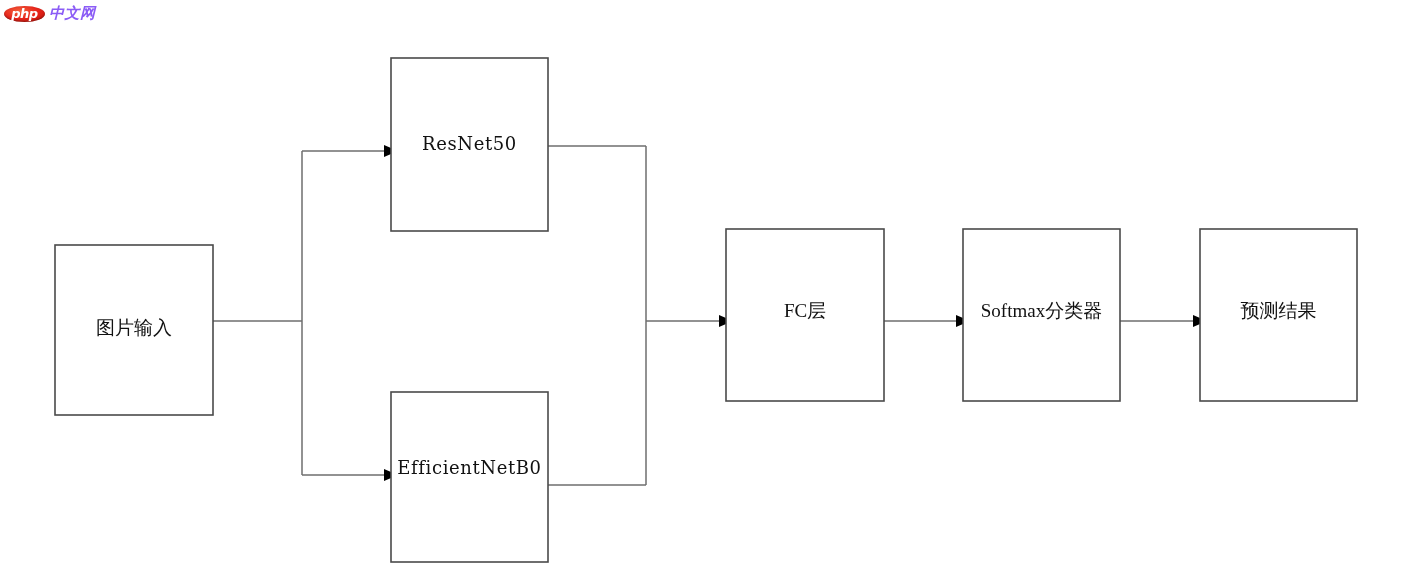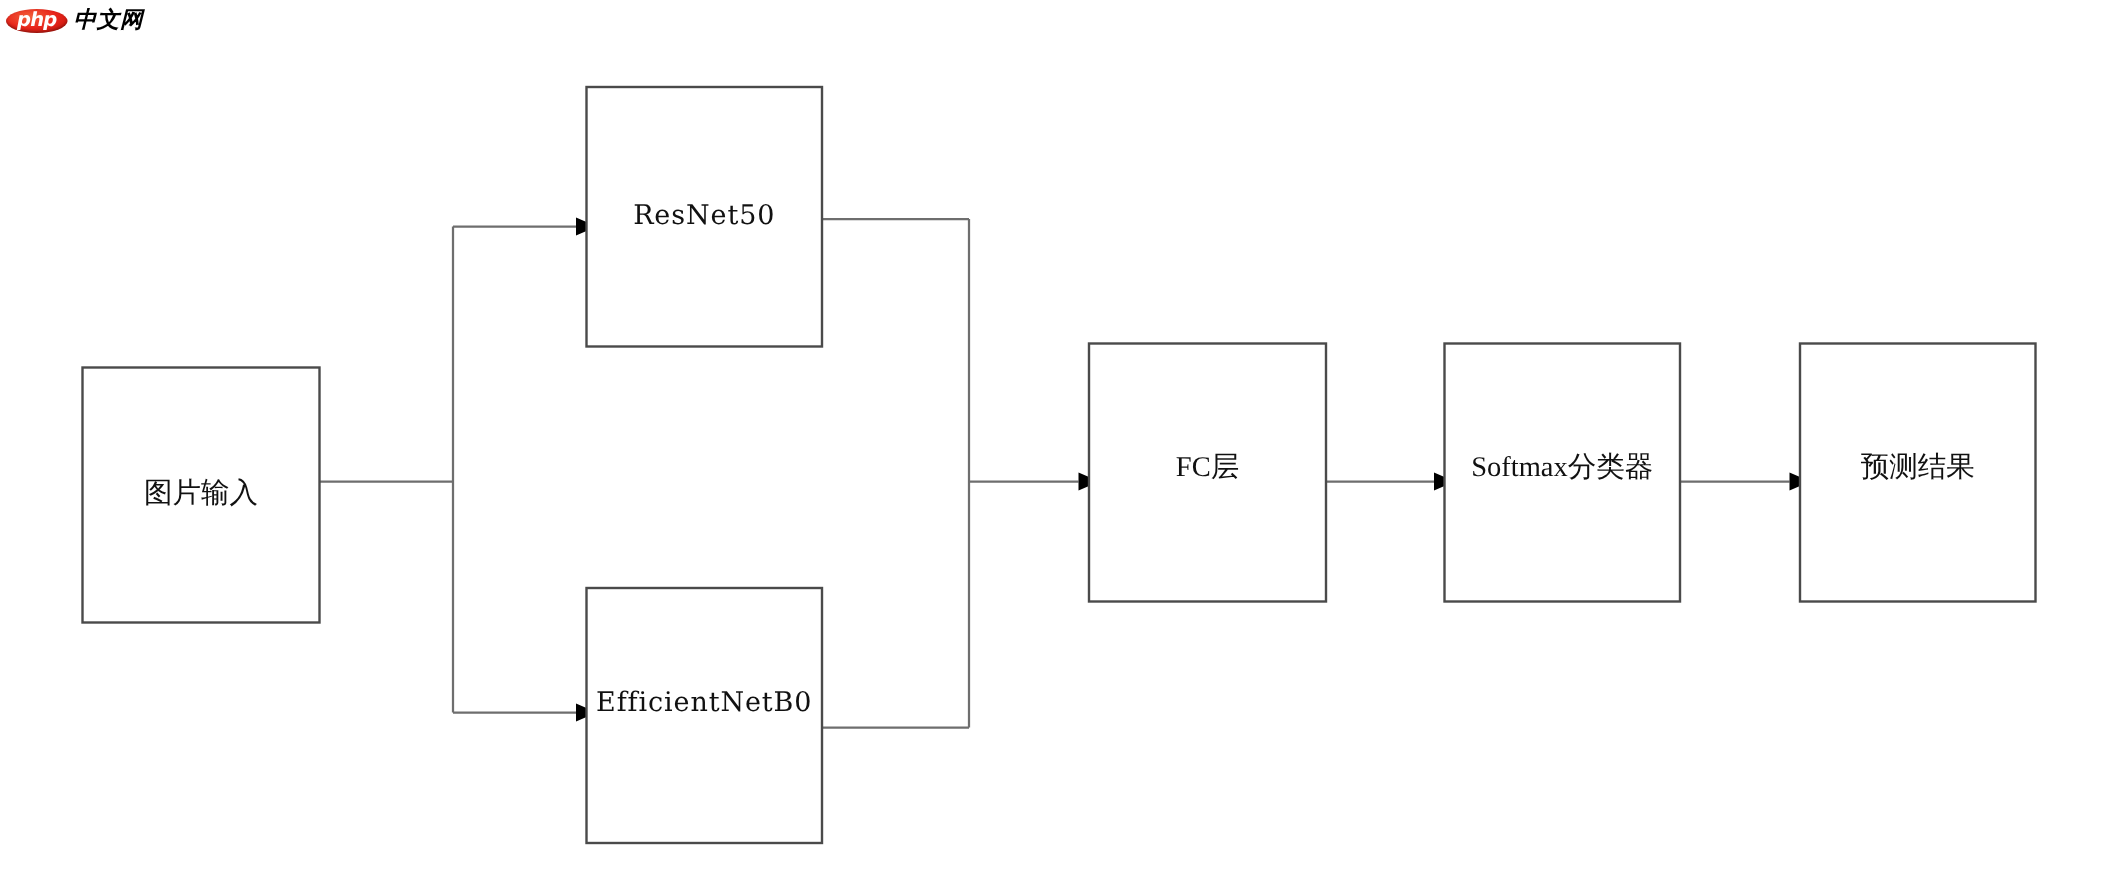--- a/index.html
+++ b/index.html
@@ -74,21 +74,21 @@
   #watermark .php-badge span {
     color: #ffffff;
     font-family: "DejaVu Sans", "Liberation Sans", sans-serif;
     font-size: 13px;
     font-weight: bold;
     font-style: italic;
     line-height: 1;
     letter-spacing: -0.5px;
   }
   #watermark .wm-cn {
-    color: #000000;
+    color: #8b5cf6;
     font-family: "DejaVu Sans", "Liberation Sans", sans-serif;
     font-size: 15px;
     font-weight: bold;
     font-style: italic;
     letter-spacing: 0.5px;
     line-height: 1;
   }
 </style>
 </head>
 <body>

